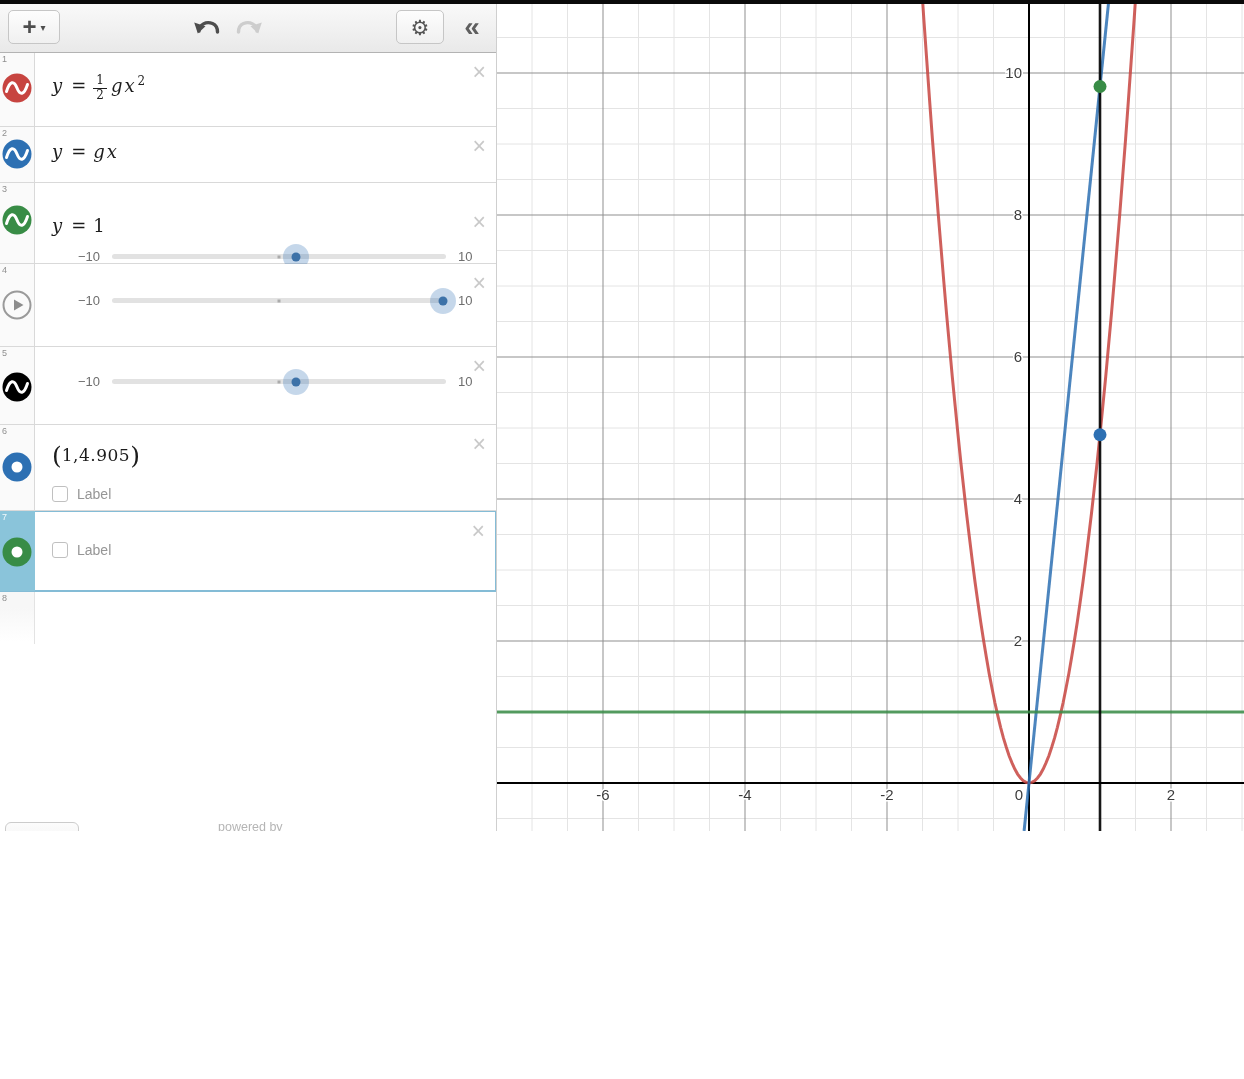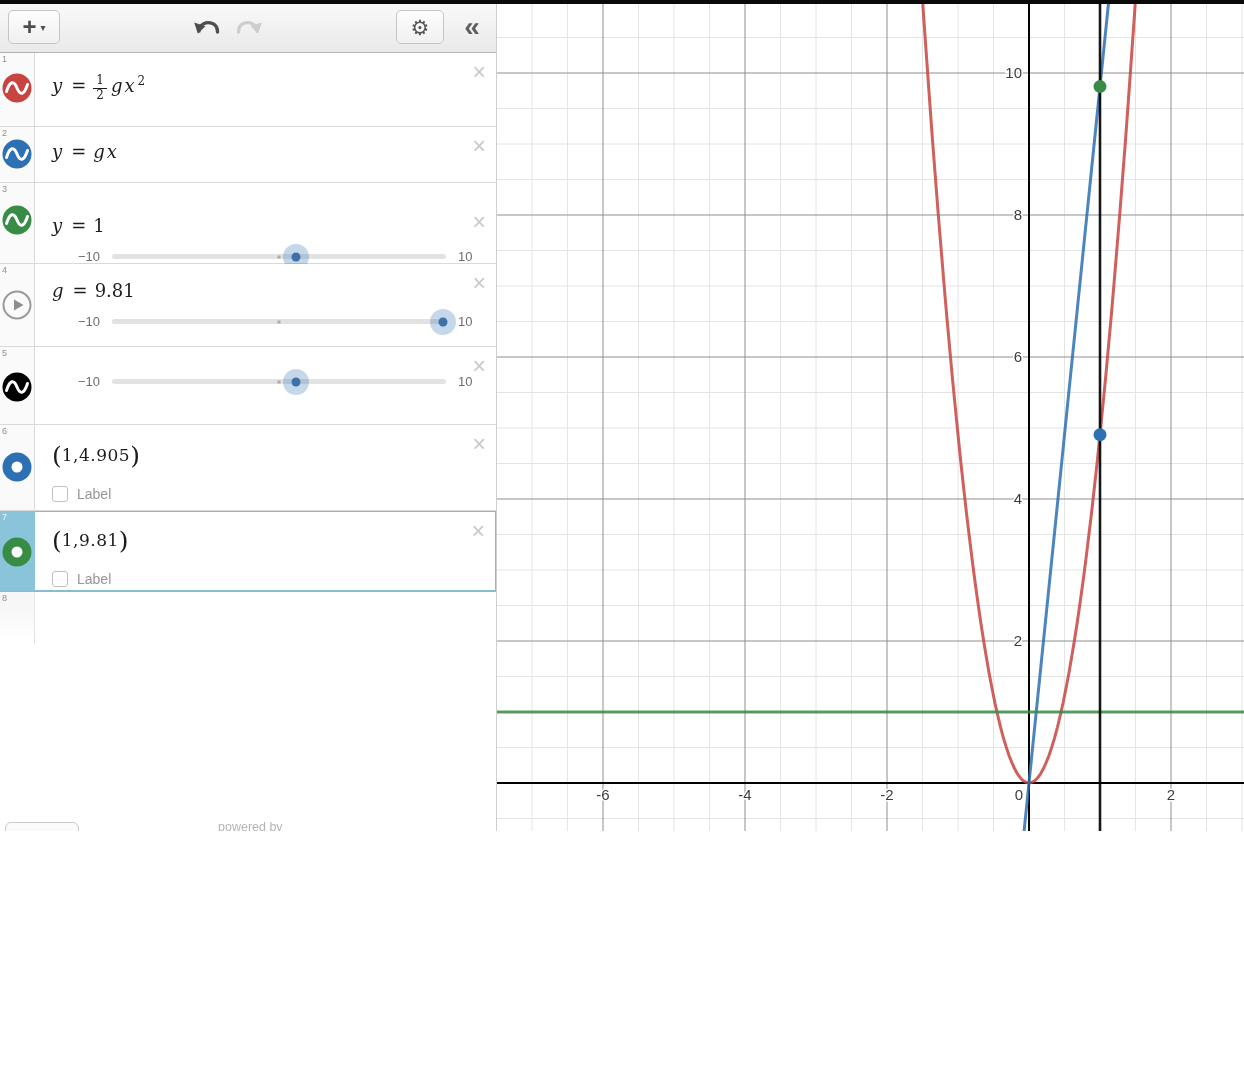--- a/index.html
+++ b/index.html
@@ -185,23 +185,20 @@
           <div class="gutter">
             <span class="rownum">4</span>
             <span class="icon ic-r4">
               <svg width="30" height="30" viewBox="0 0 30 30">
                 <circle cx="15" cy="15" r="13.5" fill="none" stroke="#9a9a9a" stroke-width="2"></circle>
                 <path d="M12 9.5 L21.5 15 L12 20.5 Z" fill="#8d8d8d"></path>
               </svg>
             </span>
           </div>
           <div class="content pt16">
-            <div class="math">
-              <span class="var">g</span><span class="eq">=</span><span>9.81</span>
-            </div>
             <div class="slider">
               <span class="smin">−10</span>
               <div class="track">
                 <span class="tick"></span>
                 <span class="handle" style="left: 99.2%;"></span>
               </div>
               <span class="smax">10</span>
             </div>
             <span class="close">×</span>
           </div>
@@ -256,23 +253,20 @@
           <div class="gutter">
             <span class="rownum">7</span>
             <span class="icon ic-r7">
               <svg width="30" height="30" viewBox="0 0 30 30">
                 <circle cx="15" cy="15" r="14.5" fill="#388c46"></circle>
                 <circle cx="15" cy="15" r="5.5" fill="#fff"></circle>
               </svg>
             </span>
           </div>
           <div class="content pt14">
-            <div class="pointexpr">
-              <span class="paren">(</span><span class="pbody">1,9.81</span><span class="paren">)</span>
-            </div>
             <div class="labelrow">
               <span class="checkbox"></span>
               <span class="cblabel">Label</span>
             </div>
             <span class="close">×</span>
           </div>
         </div>
 
         <div class="row h52 row-empty">
           <div class="gutter">

